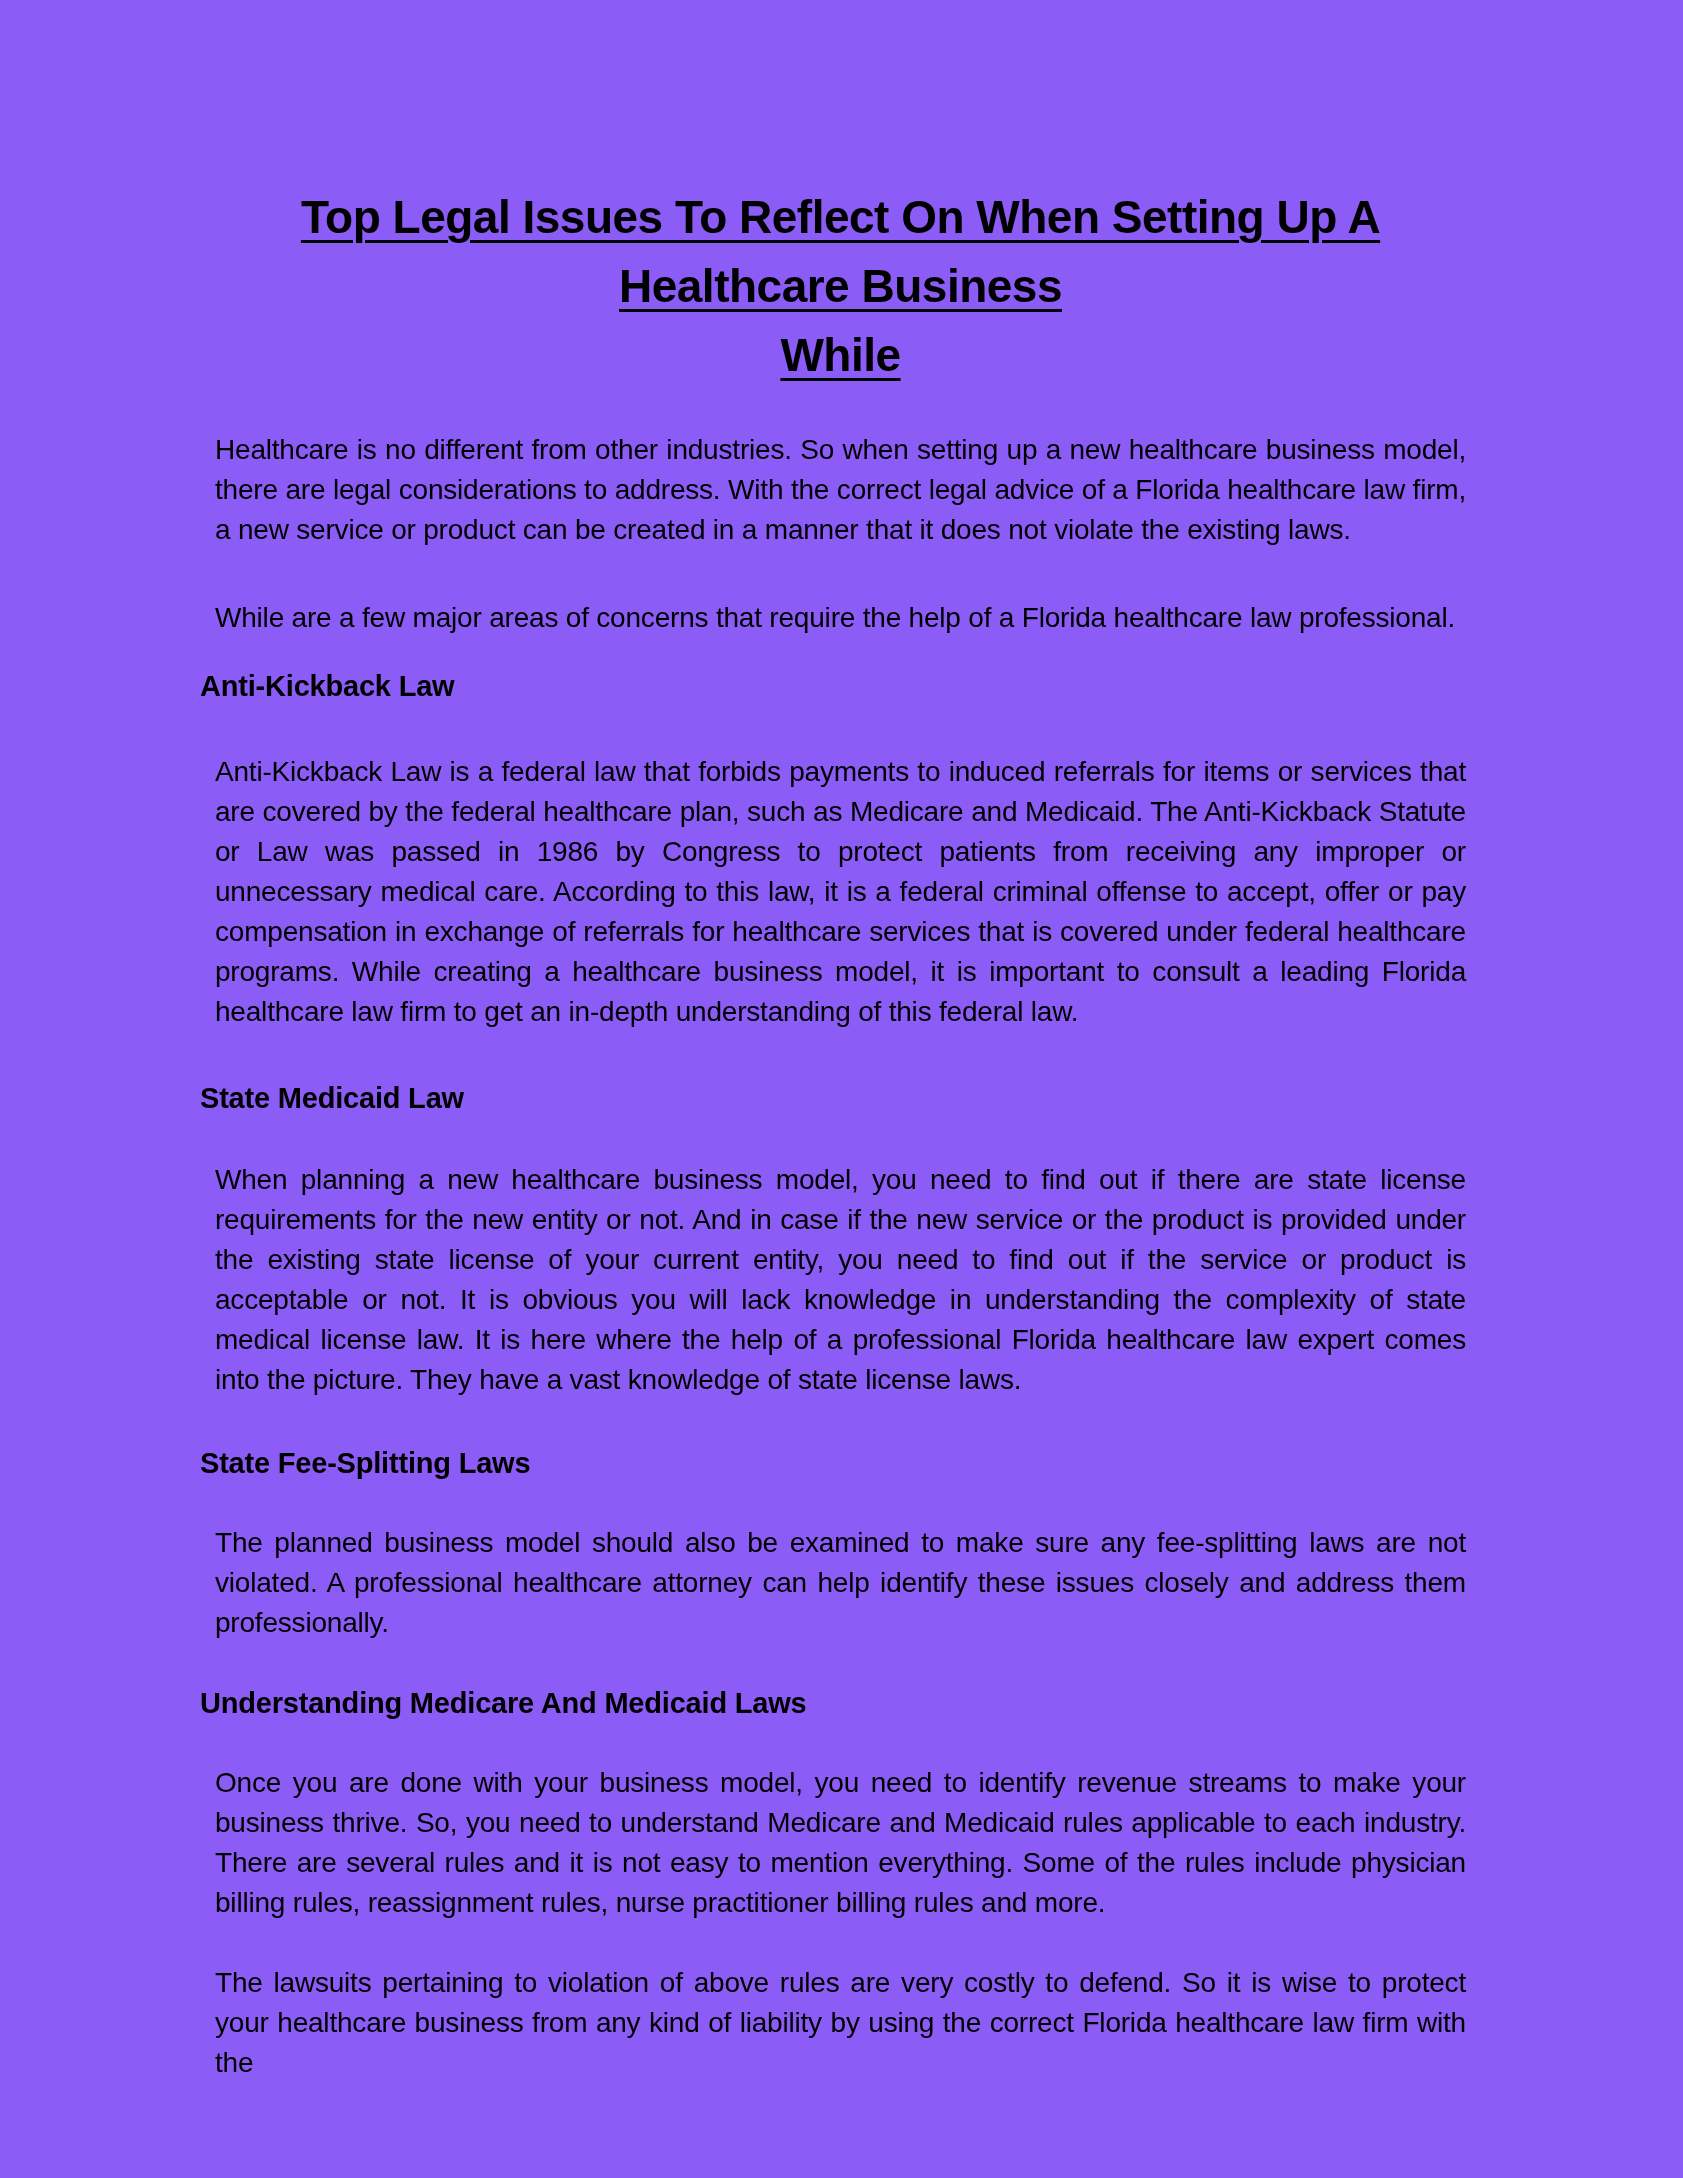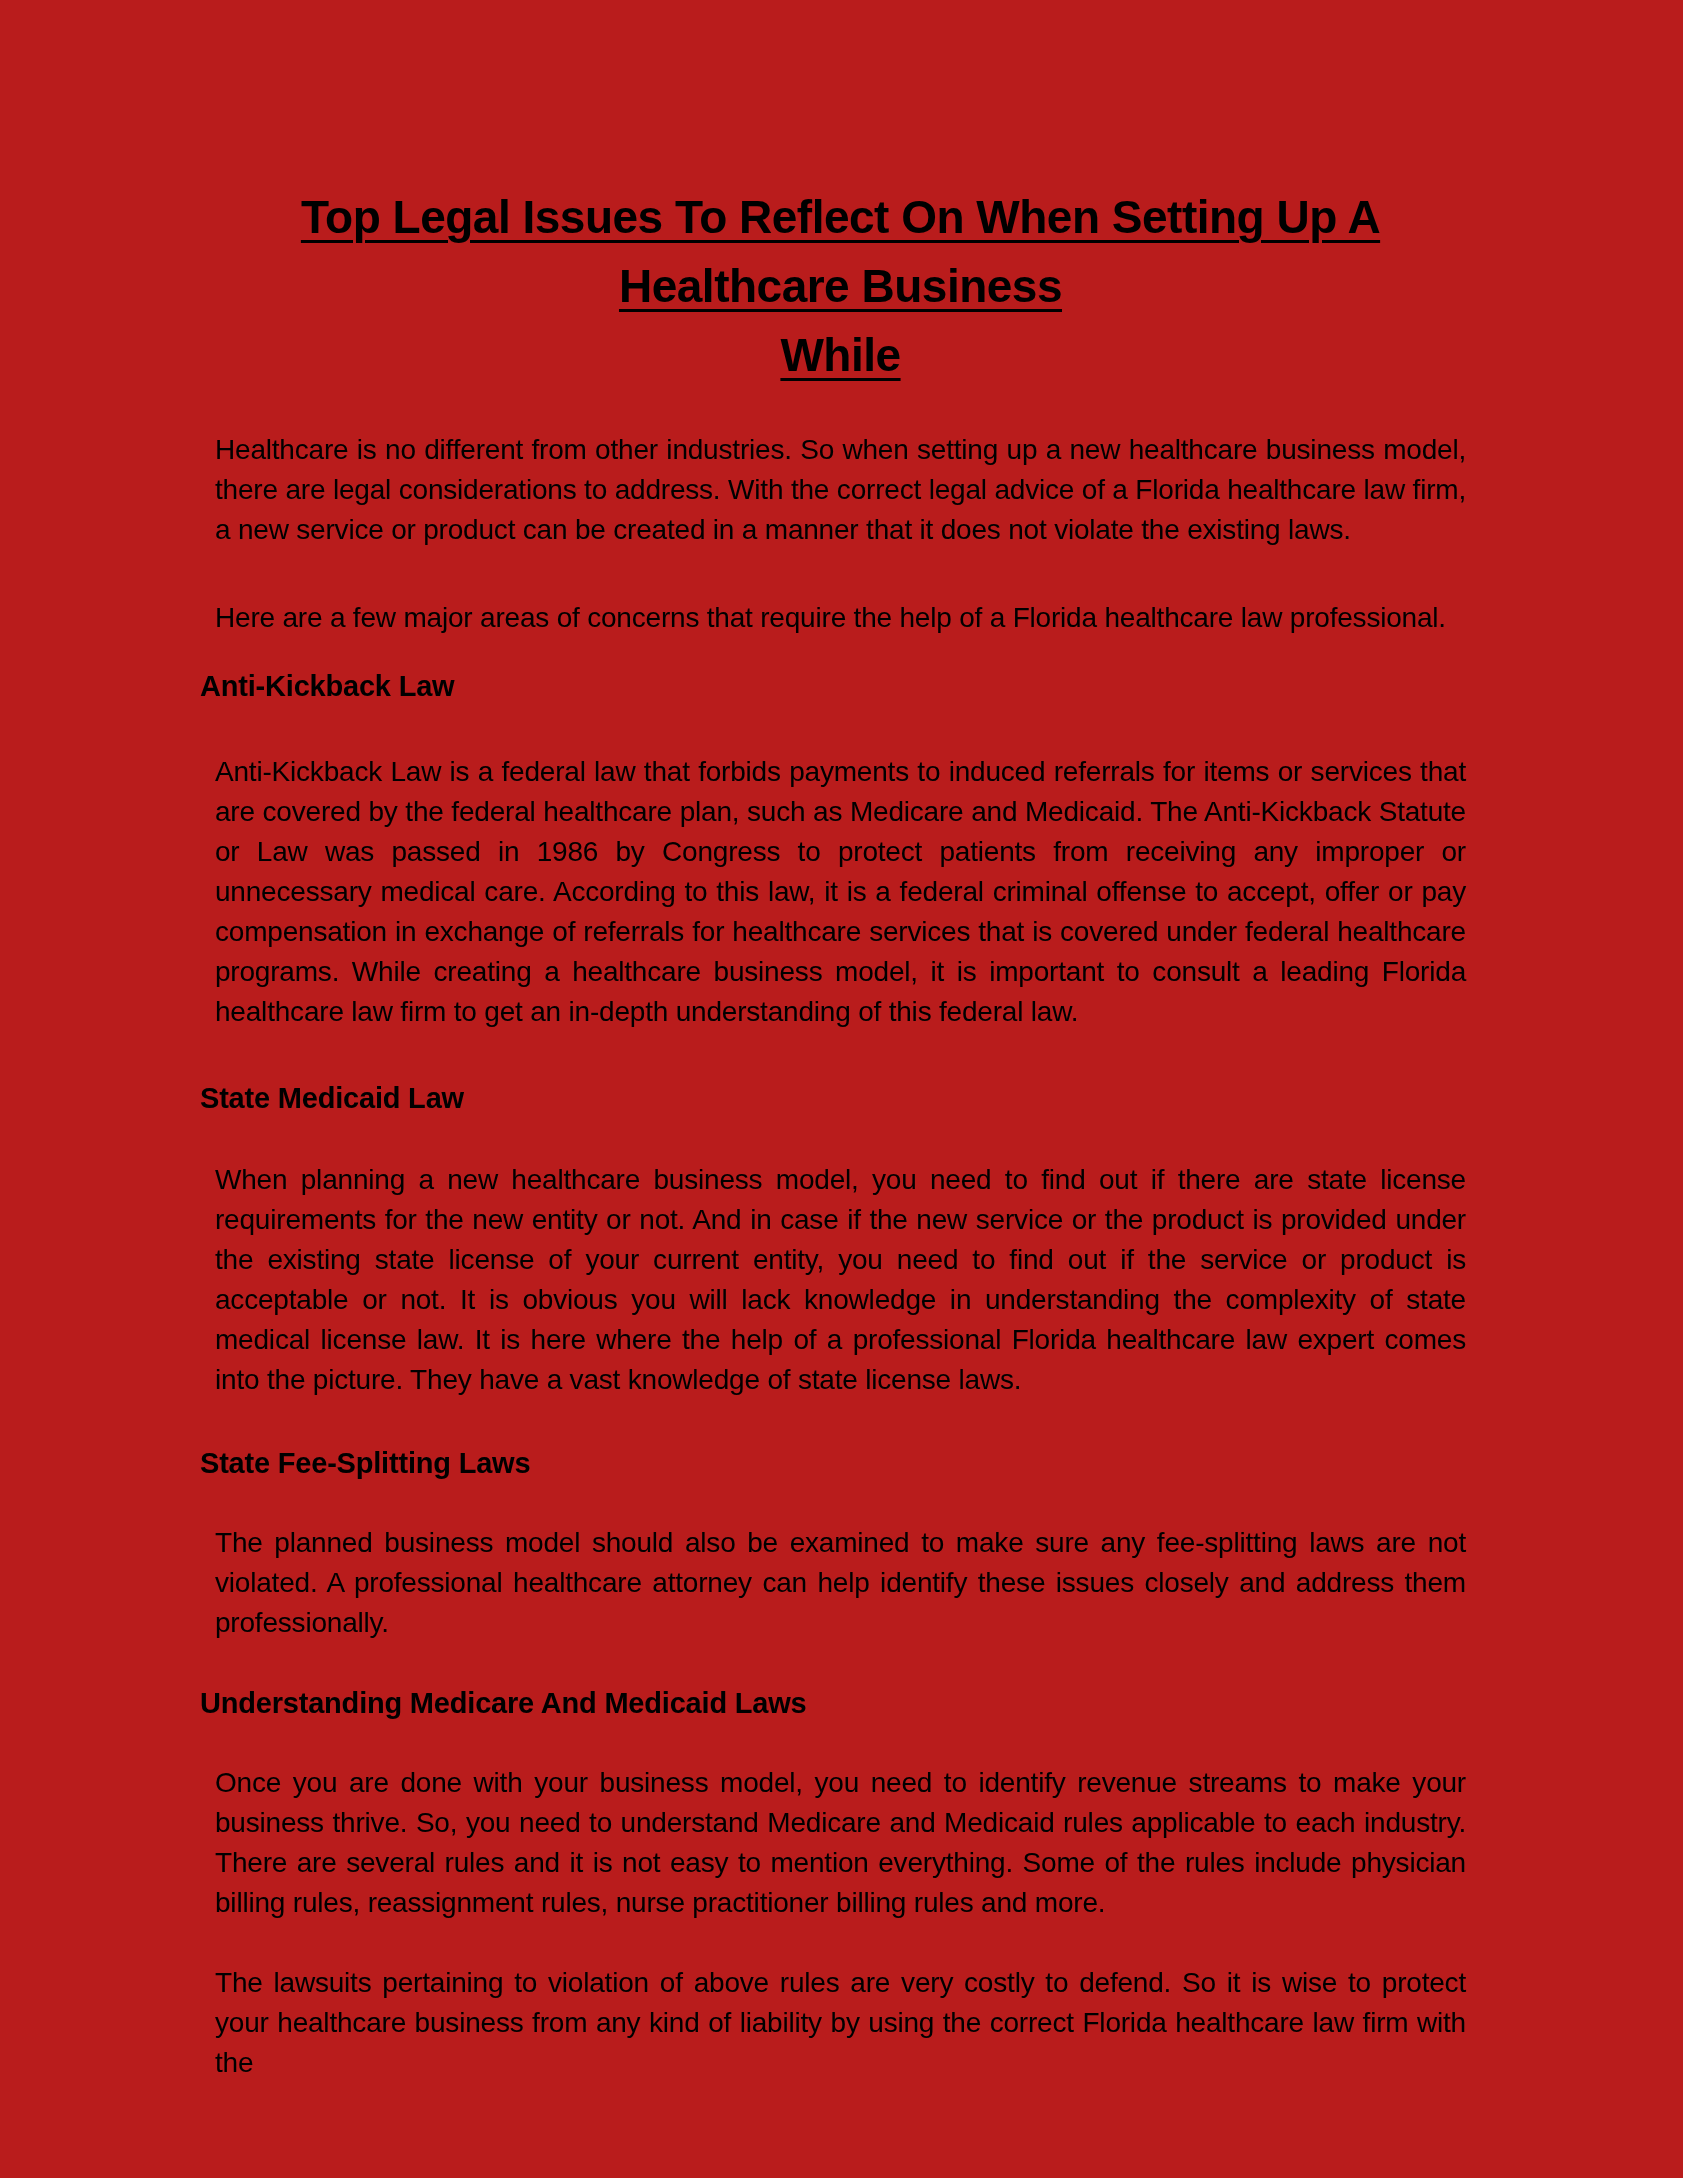--- a/index.html
+++ b/index.html
@@ -12,21 +12,21 @@
     height: 2178px;
     overflow: hidden;
     font-family: "Liberation Sans", sans-serif;
     color: #000000;
   }
   .page {
     box-sizing: border-box;
     width: 1683px;
     height: 2178px;
     padding: 183px 202px 0 200px;
-    background: #b91c1c;
+    background: #8b5cf6;
   }
   .doc-title {
     margin: 0 0 40px 0;
     text-align: center;
     font-size: 46px;
     line-height: 69px;
     font-weight: bold;
     letter-spacing: -0.5px;
   }
   .doc-title .title-line {
@@ -65,21 +65,21 @@
 
 <div class="page">
 
   <h1 class="doc-title">
     <span class="title-line"><span>Top Legal Issues To Reflect On When Setting Up A Healthcare Business</span></span>
     <span class="title-line"><span>While</span></span>
   </h1>
 
   <p class="body-text mb48">Healthcare is no different from other industries. So when setting up a new healthcare business model, there are legal considerations to address. With the correct legal advice of a Florida healthcare law firm, a new service or product can be created in a manner that it does not violate the existing laws.</p>
 
-  <p class="body-text mb28">Here are a few major areas of concerns that require the help of a Florida healthcare law professional.</p>
+  <p class="body-text mb28">While are a few major areas of concerns that require the help of a Florida healthcare law professional.</p>
 
   <h2 class="section-heading mb46">Anti-Kickback Law</h2>
 
   <p class="body-text mb46">Anti-Kickback Law is a federal law that forbids payments to induced referrals for items or services that are covered by the federal healthcare plan, such as Medicare and Medicaid. The Anti-Kickback Statute or Law was passed in 1986 by Congress to protect patients from receiving any improper or unnecessary medical care. According to this law, it is a federal criminal offense to accept, offer or pay compensation in exchange of referrals for healthcare services that is covered under federal healthcare programs. While creating a healthcare business model, it is important to consult a leading Florida healthcare law firm to get an in-depth understanding of this federal law.</p>
 
   <h2 class="section-heading mb42">State Medicaid Law</h2>
 
   <p class="body-text mb43">When planning a new healthcare business model, you need to find out if there are state license requirements for the new entity or not. And in case if the new service or the product is provided under the existing state license of your current entity, you need to find out if the service or product is acceptable or not. It is obvious you will lack knowledge in understanding the complexity of state medical license law. It is here where the help of a professional Florida healthcare law expert comes into the picture. They have a vast knowledge of state license laws.</p>
 
   <h2 class="section-heading mb40">State Fee-Splitting Laws</h2>

